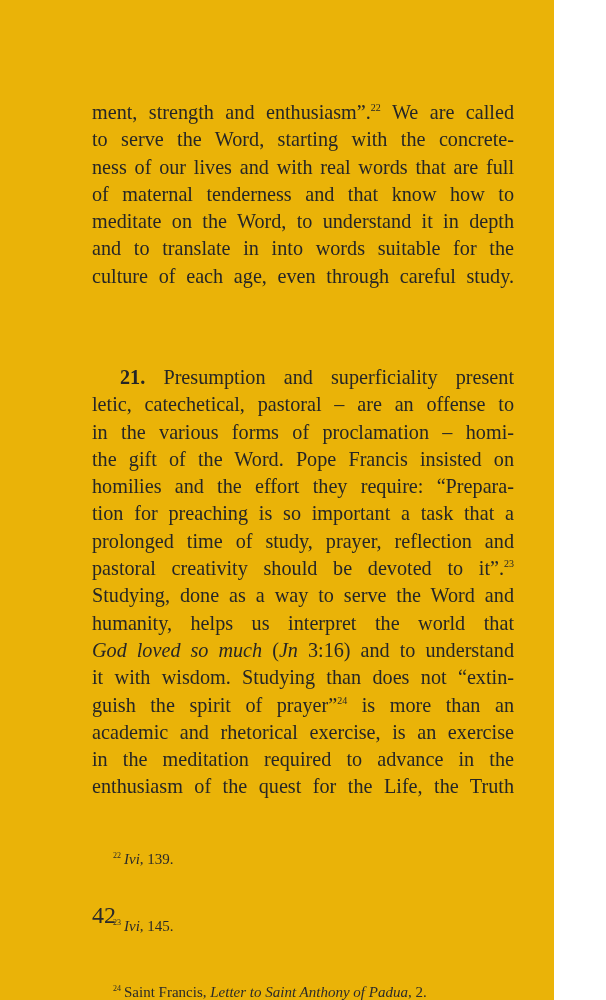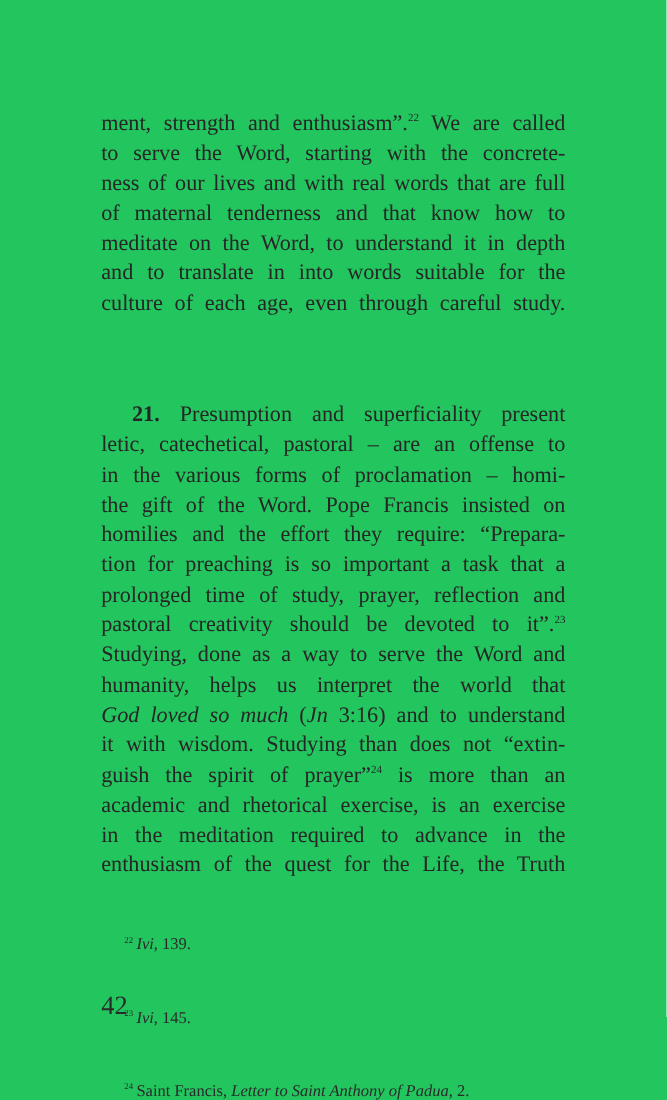--- a/index.html
+++ b/index.html
@@ -1,17 +1,17 @@
 <!DOCTYPE html>
 <html><head>
 <meta charset="utf-8">
 <style>
   html, body { margin: 0; padding: 0; background: #ffffff; }
   body { width: 606px; height: 1000px; position: relative; overflow: hidden; }
-  .page { position: absolute; left: 0; top: 0; width: 606px; height: 1000px; background: #22c55e; }
+  .page { position: absolute; left: 0; top: 0; width: 554px; height: 1000px; background: #eab308; }
   .text-block {
     position: absolute; left: 92px; width: 422px;
     font-family: "Liberation Serif", "DejaVu Serif", serif;
     font-size: 20.2px; line-height: 27.3px; color: #262626;
   }
   .line { display: block; text-align: justify; text-align-last: justify; white-space: nowrap; height: 27.3px; }
   .line.last { text-align-last: justify; }
   #p1 { top: 99px; }
   #p2 { top: 364px; }
   .indent { padding-left: 28px; }

